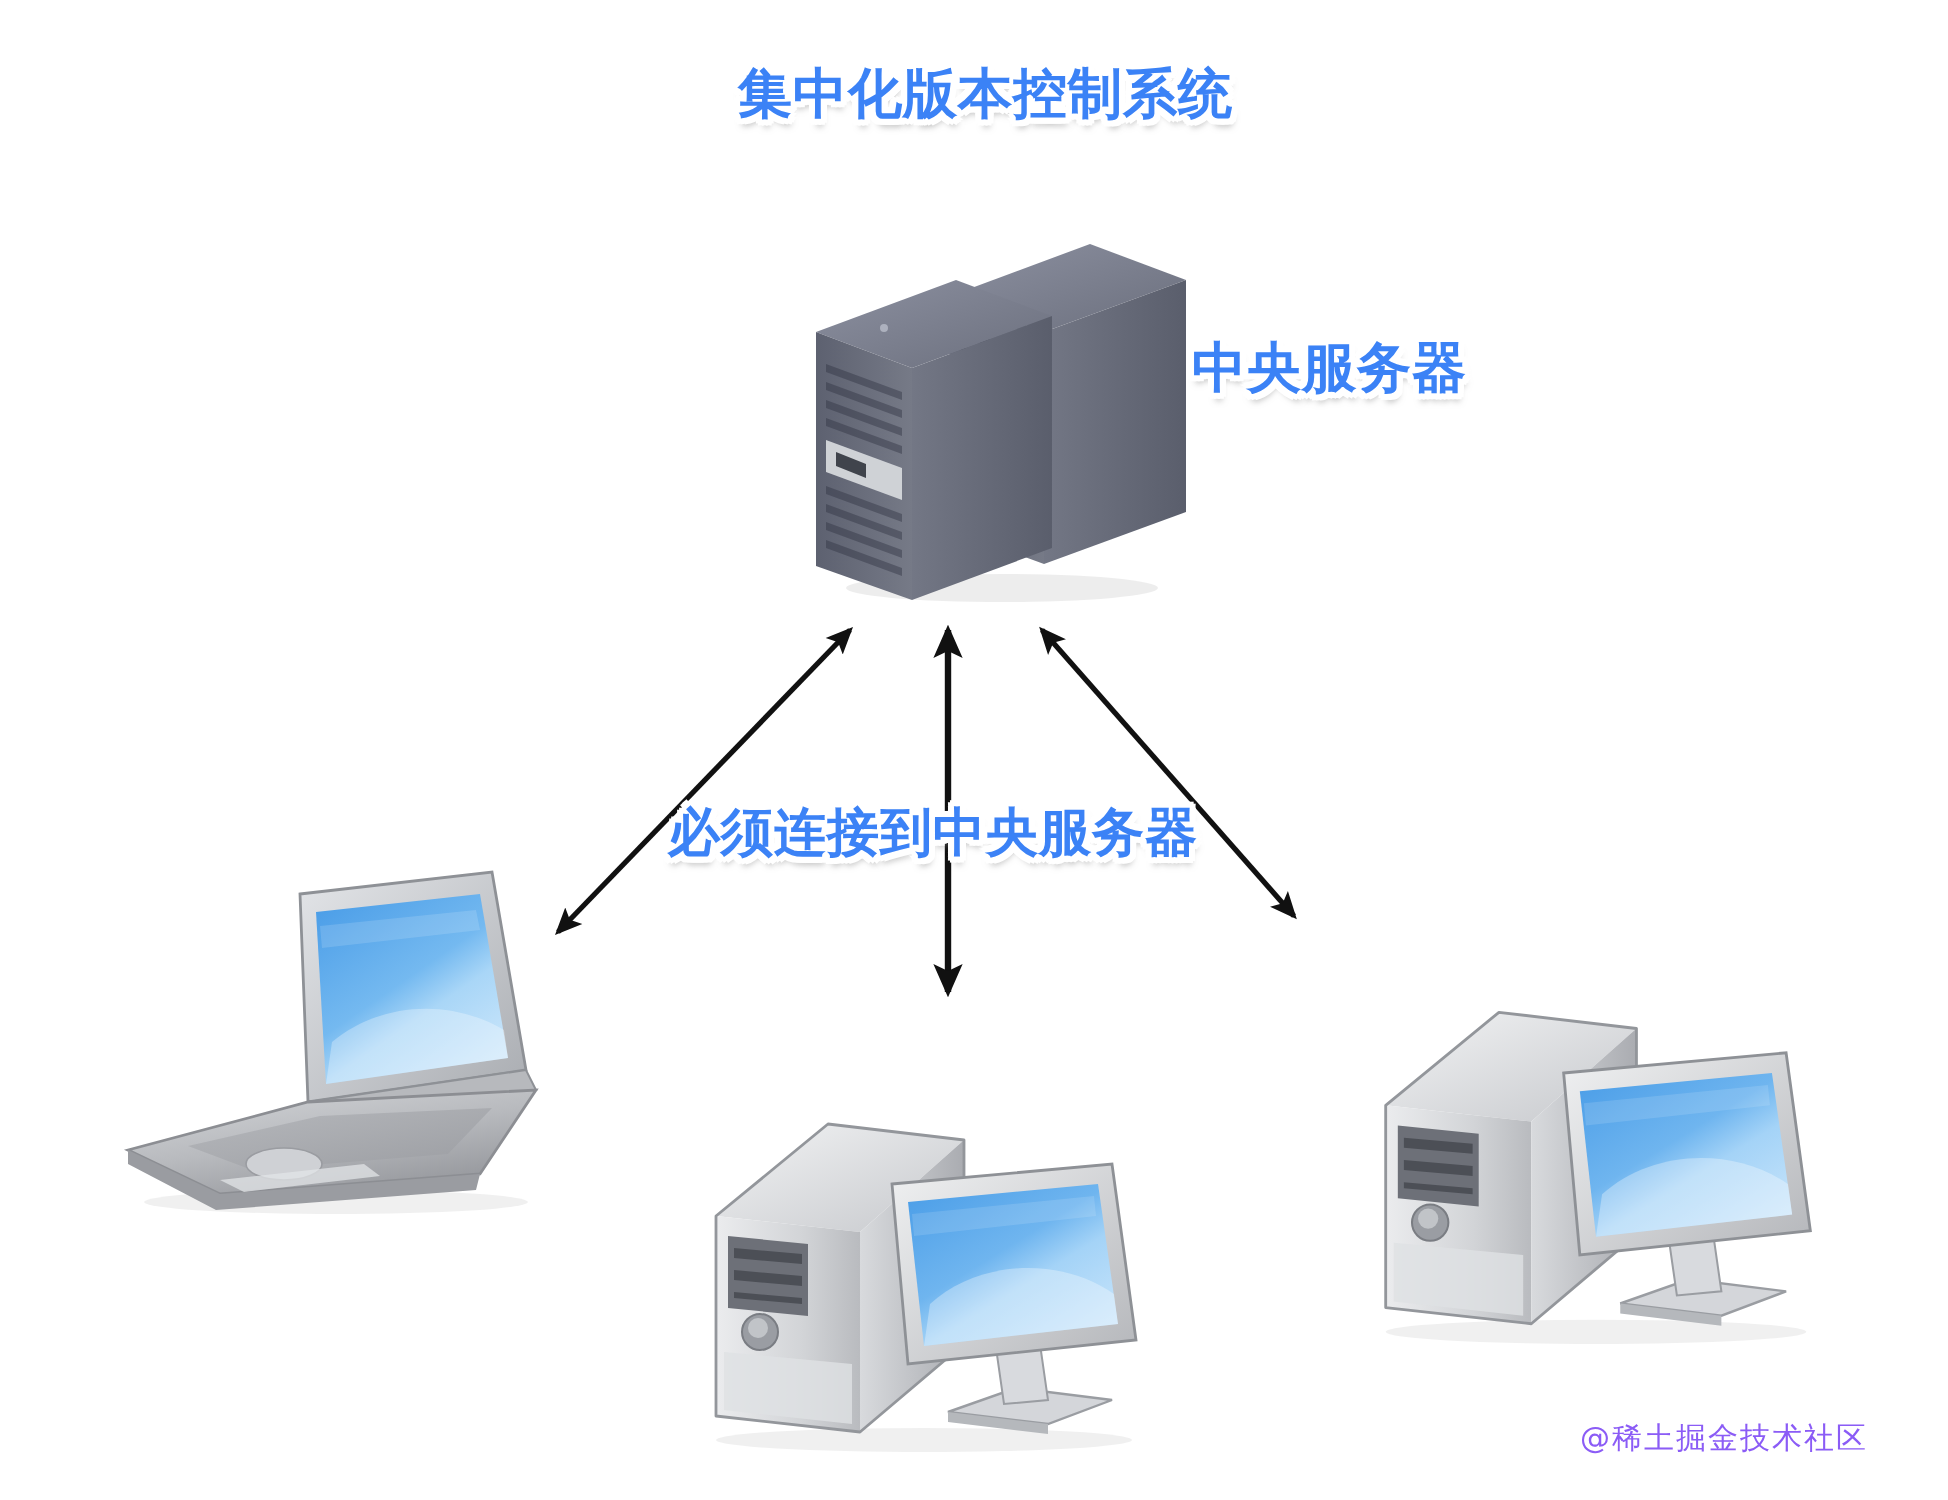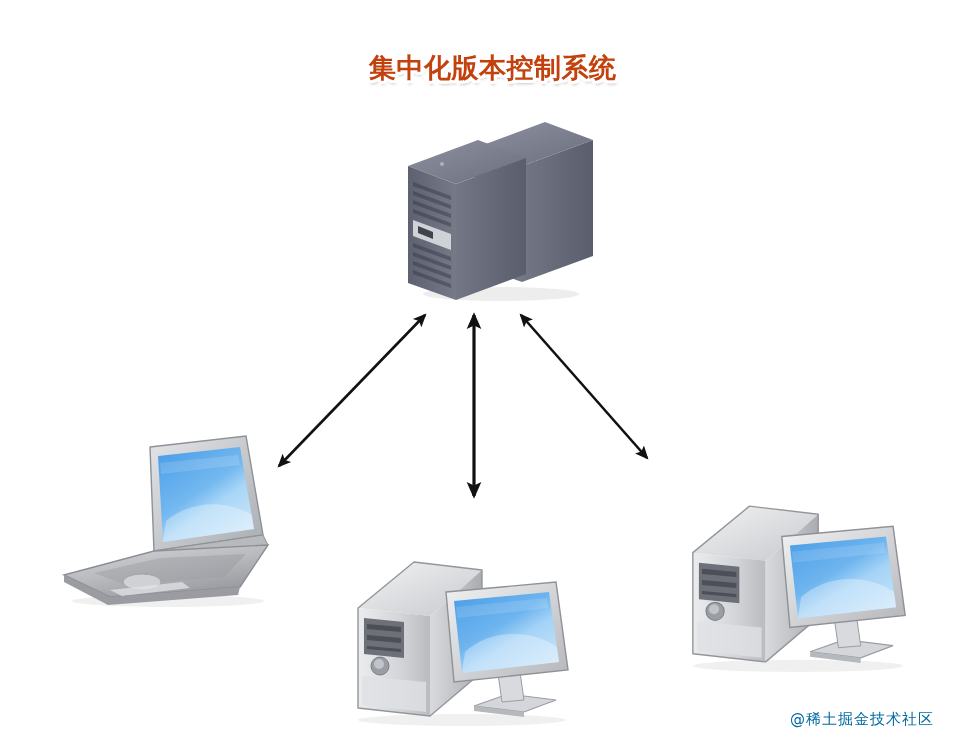--- a/index.html
+++ b/index.html
@@ -19,48 +19,47 @@
     position: absolute;
     left: 0; top: 0;
     width: 974px;
     height: 750px;
     background: #ffffff;
   }
 
   
   .redlabel {
     position: absolute;
-    color: #c2410c;
+    color: #3b82f6;
     font-weight: bold;
     white-space: nowrap;
     line-height: 1.22;
     letter-spacing: 0.5px;
     -webkit-text-stroke: 0px;
     text-shadow:
        2px 0 0 #fff,  -2px 0 0 #fff,  0 2px 0 #fff,  0 -2px 0 #fff,
        2px 2px 0 #fff, -2px 2px 0 #fff, 2px -2px 0 #fff, -2px -2px 0 #fff,
        3px 0 0 #fff,  -3px 0 0 #fff,  0 3px 0 #fff,  0 -3px 0 #fff,
        3px 2px 0 #fff, -3px 2px 0 #fff, 3px -2px 0 #fff, -3px -2px 0 #fff,
        2px 3px 0 #fff, -2px 3px 0 #fff, 2px -3px 0 #fff, -2px -3px 0 #fff,
        1px 4px 3px rgba(130,130,130,.55);
     z-index: 40;
-    margin-top: 20px;
   }
 
   #title-label      { left: 369px; top: 32px;  font-size: 27px; }
   #server-label     { left: 596px; top: 169px; font-size: 27px; }
   #connect-label    { left: 334px; top: 402px; font-size: 26px; }
   #nolocal-label    { left: 52px;  top: 608px; font-size: 25px; }
   #nolocal-label .l2 { display:block; }
 
   .watermark {
     position: absolute;
     left: 790px; top: 710px;
     font-size: 15px;
-    color: #0369a1;
+    color: #8b5cf6;
     letter-spacing: 1px;
     white-space: nowrap;
     z-index: 40;
   }
 
   
   .art { position: absolute; }
   .art svg { display: block; }
 
   #servers   { left: 396px; top: 104px; width: 210px; height: 200px; z-index: 20; }
@@ -313,18 +312,20 @@
       <path d="M156,126 L178,124 L182,152 L160,154 Z" fill="#d8dade" stroke="#9a9da2" stroke-width="1"></path>
       <path d="M104,44 L214,34 L226,122 L112,134 Z" fill="url(#rBez)" stroke="#8e9196" stroke-width="1.4"></path>
       <path d="M112,53 L207,44 L217,114 L120,125 Z" fill="url(#rScr)"></path>
       <path d="M120,125 L217,114 L215,99 C188,80 147,82 123,104 Z" fill="#ffffff" opacity="0.32"></path>
       <path d="M114,59 L205,50 L206,60 L115,70 Z" fill="#ffffff" opacity="0.13"></path>
     </svg>
   </div>
 
   <div class="redlabel" id="title-label">集中化版本控制系统</div>
 
-
+  <div class="redlabel" id="server-label">中央服务器</div>
+
+  <div class="redlabel" id="connect-label">必须连接到中央服务器</div>
 
 
   <div class="watermark">@稀土掘金技术社区</div>
 
 </div>
 
 </body></html>

